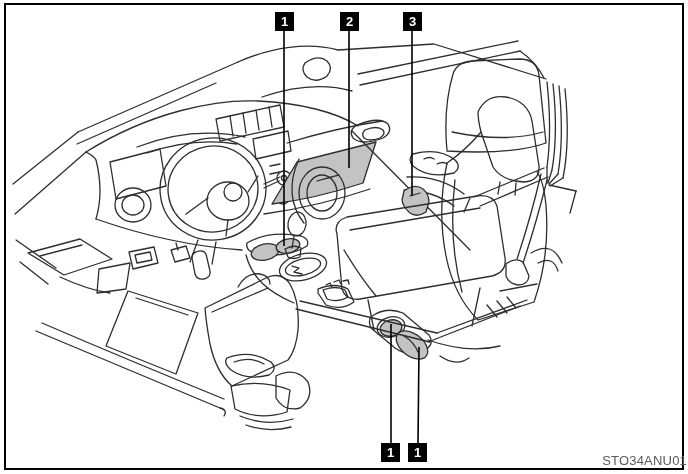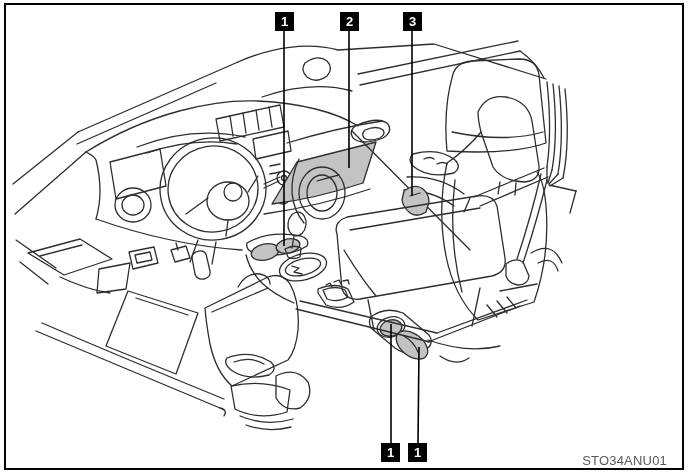--- a/index.html
+++ b/index.html
@@ -15,21 +15,21 @@
     position:absolute;
     width:19px;height:19px;
     background:#000000;
     color:#ffffff;
     font-size:13px;font-weight:bold;
     text-align:center;line-height:19px;
     user-select:none;
   }
   .figure-code{
     position:absolute;
-    right:21px;bottom:6px;
+    right:1px;bottom:6px;
     font-size:13px;
     color:#595a5c;
     letter-spacing:0.2px;
   }
 </style>
 </head>
 <body>
 
 <div class="figure">
 

